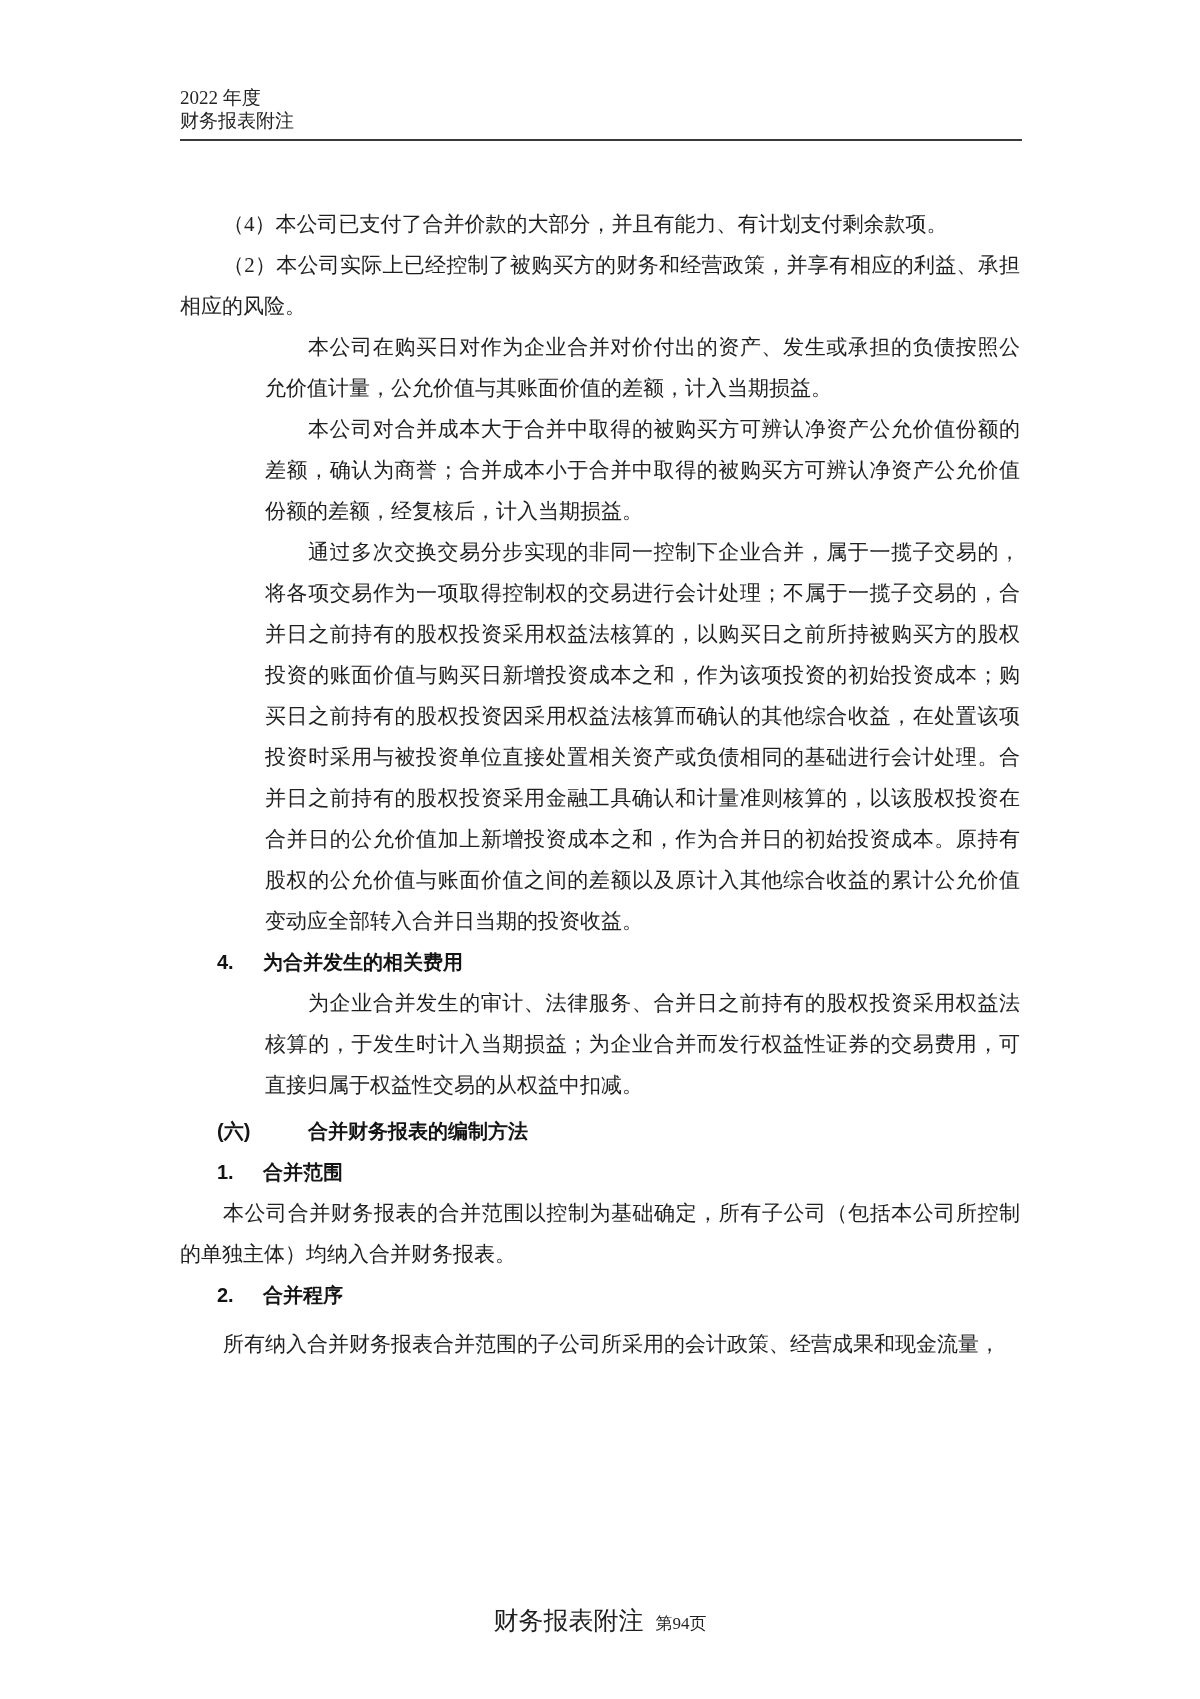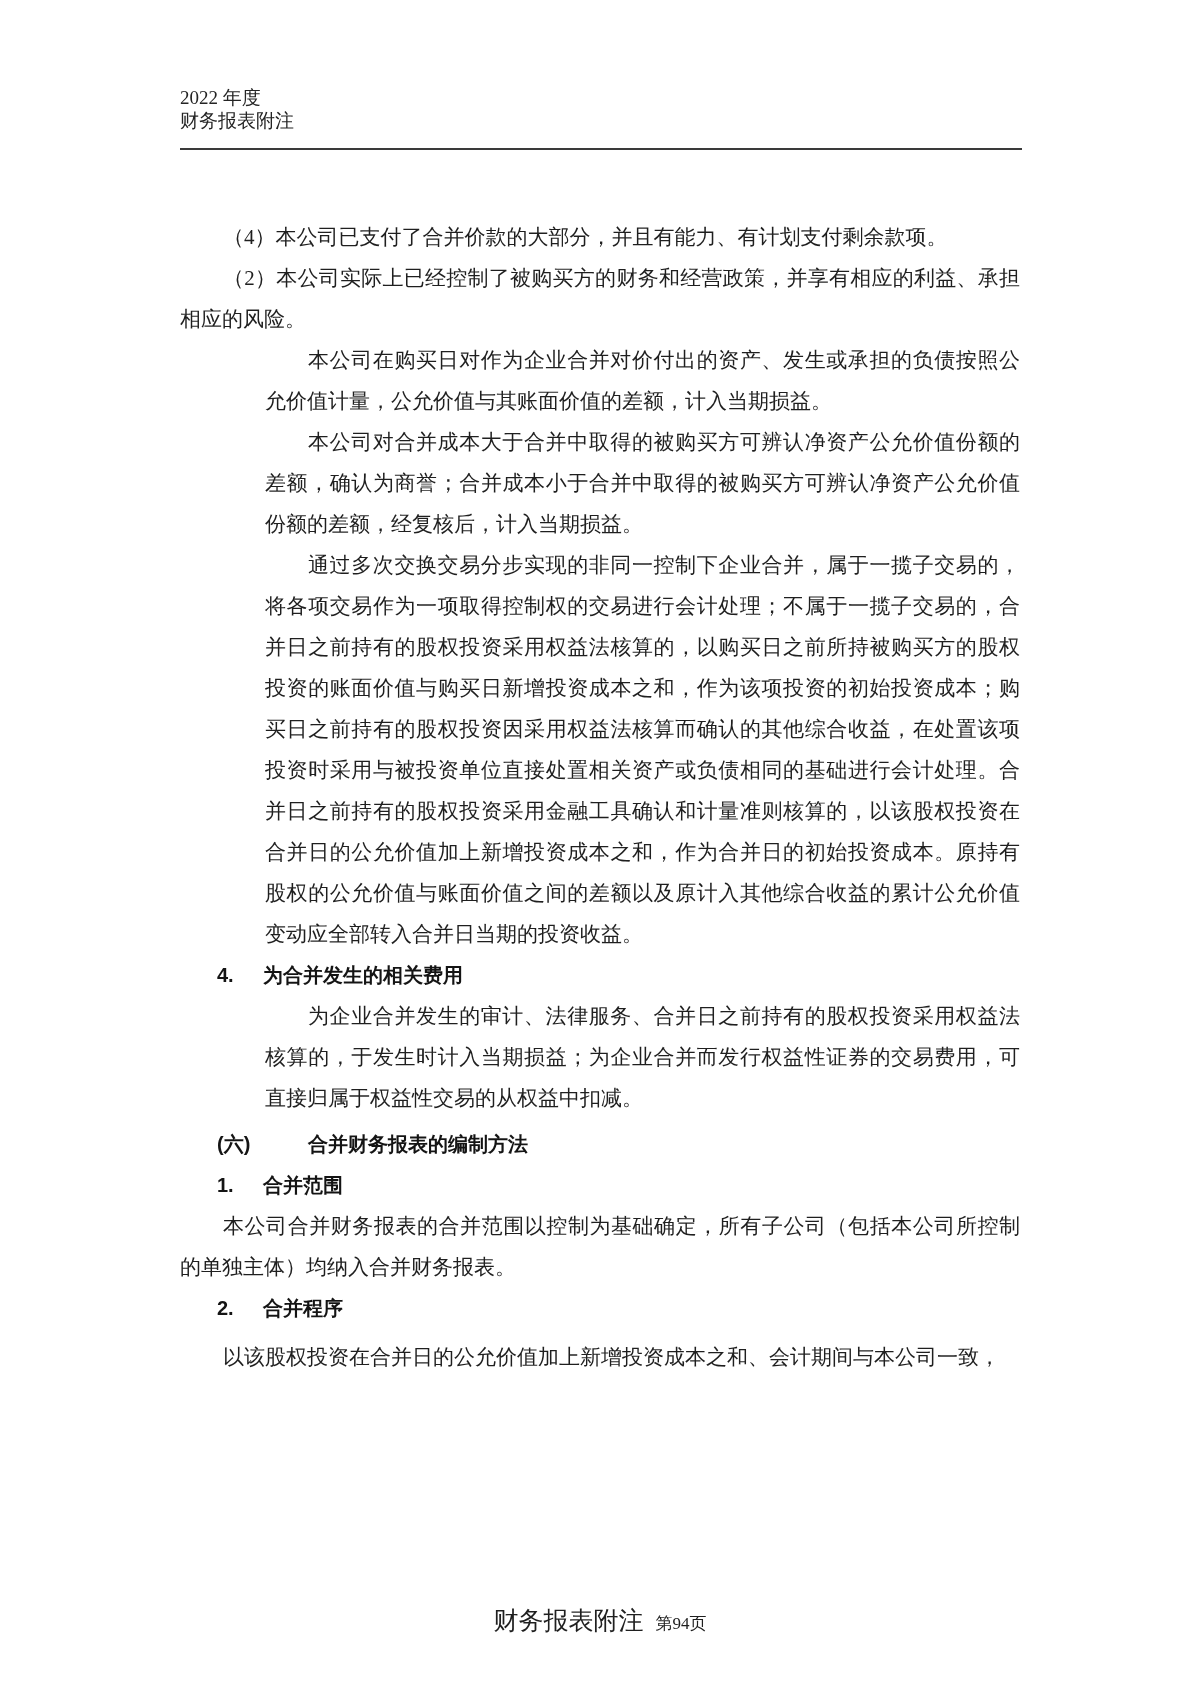--- a/index.html
+++ b/index.html
@@ -19,26 +19,26 @@
   
   .header {
     position: absolute;
     top: 86px;
     left: 180px;
     width: 842px;
     font-size: 19px;
     line-height: 23px;
     color: #242424;
     border-bottom: 2px solid #3a3a3a;
-    padding-bottom: 16px;
+    padding-bottom: 7px;
   }
   
   .content {
     position: absolute;
-    top: 217px;
+    top: 204px;
     left: 180px;
     width: 840px;
     font-size: 21px;
     line-height: 41px;
     text-align: justify;
     color: #1f1f1f;
   }
   .para {
     margin: 0;
     text-indent: 43px;
@@ -127,21 +127,21 @@
       <span class="num">1.</span><span class="title">合并范围</span>
     </h3>
 
     <p class="para">本公司合并财务报表的合并范围以控制为基础确定，所有子公司（包括本公司所控制的单独主体）均纳入合并财务报表。</p>
 
     <h3 class="heading">
       <span class="num">2.</span><span class="title">合并程序</span>
     </h3>
 
 
-    <p class="para last">以该股权投资在合并日的公允价值加上新增投资成本之和、会计期间与本公司一致，</p>
+    <p class="para last">所有纳入合并财务报表合并范围的子公司所采用的会计政策、经营成果和现金流量，</p>
 
   </main>
 
   <footer class="footer">
     <span class="footer-title">财务报表附注</span><span class="footer-page">第94页</span>
   </footer>
 
 </div>
 
 </body></html>

